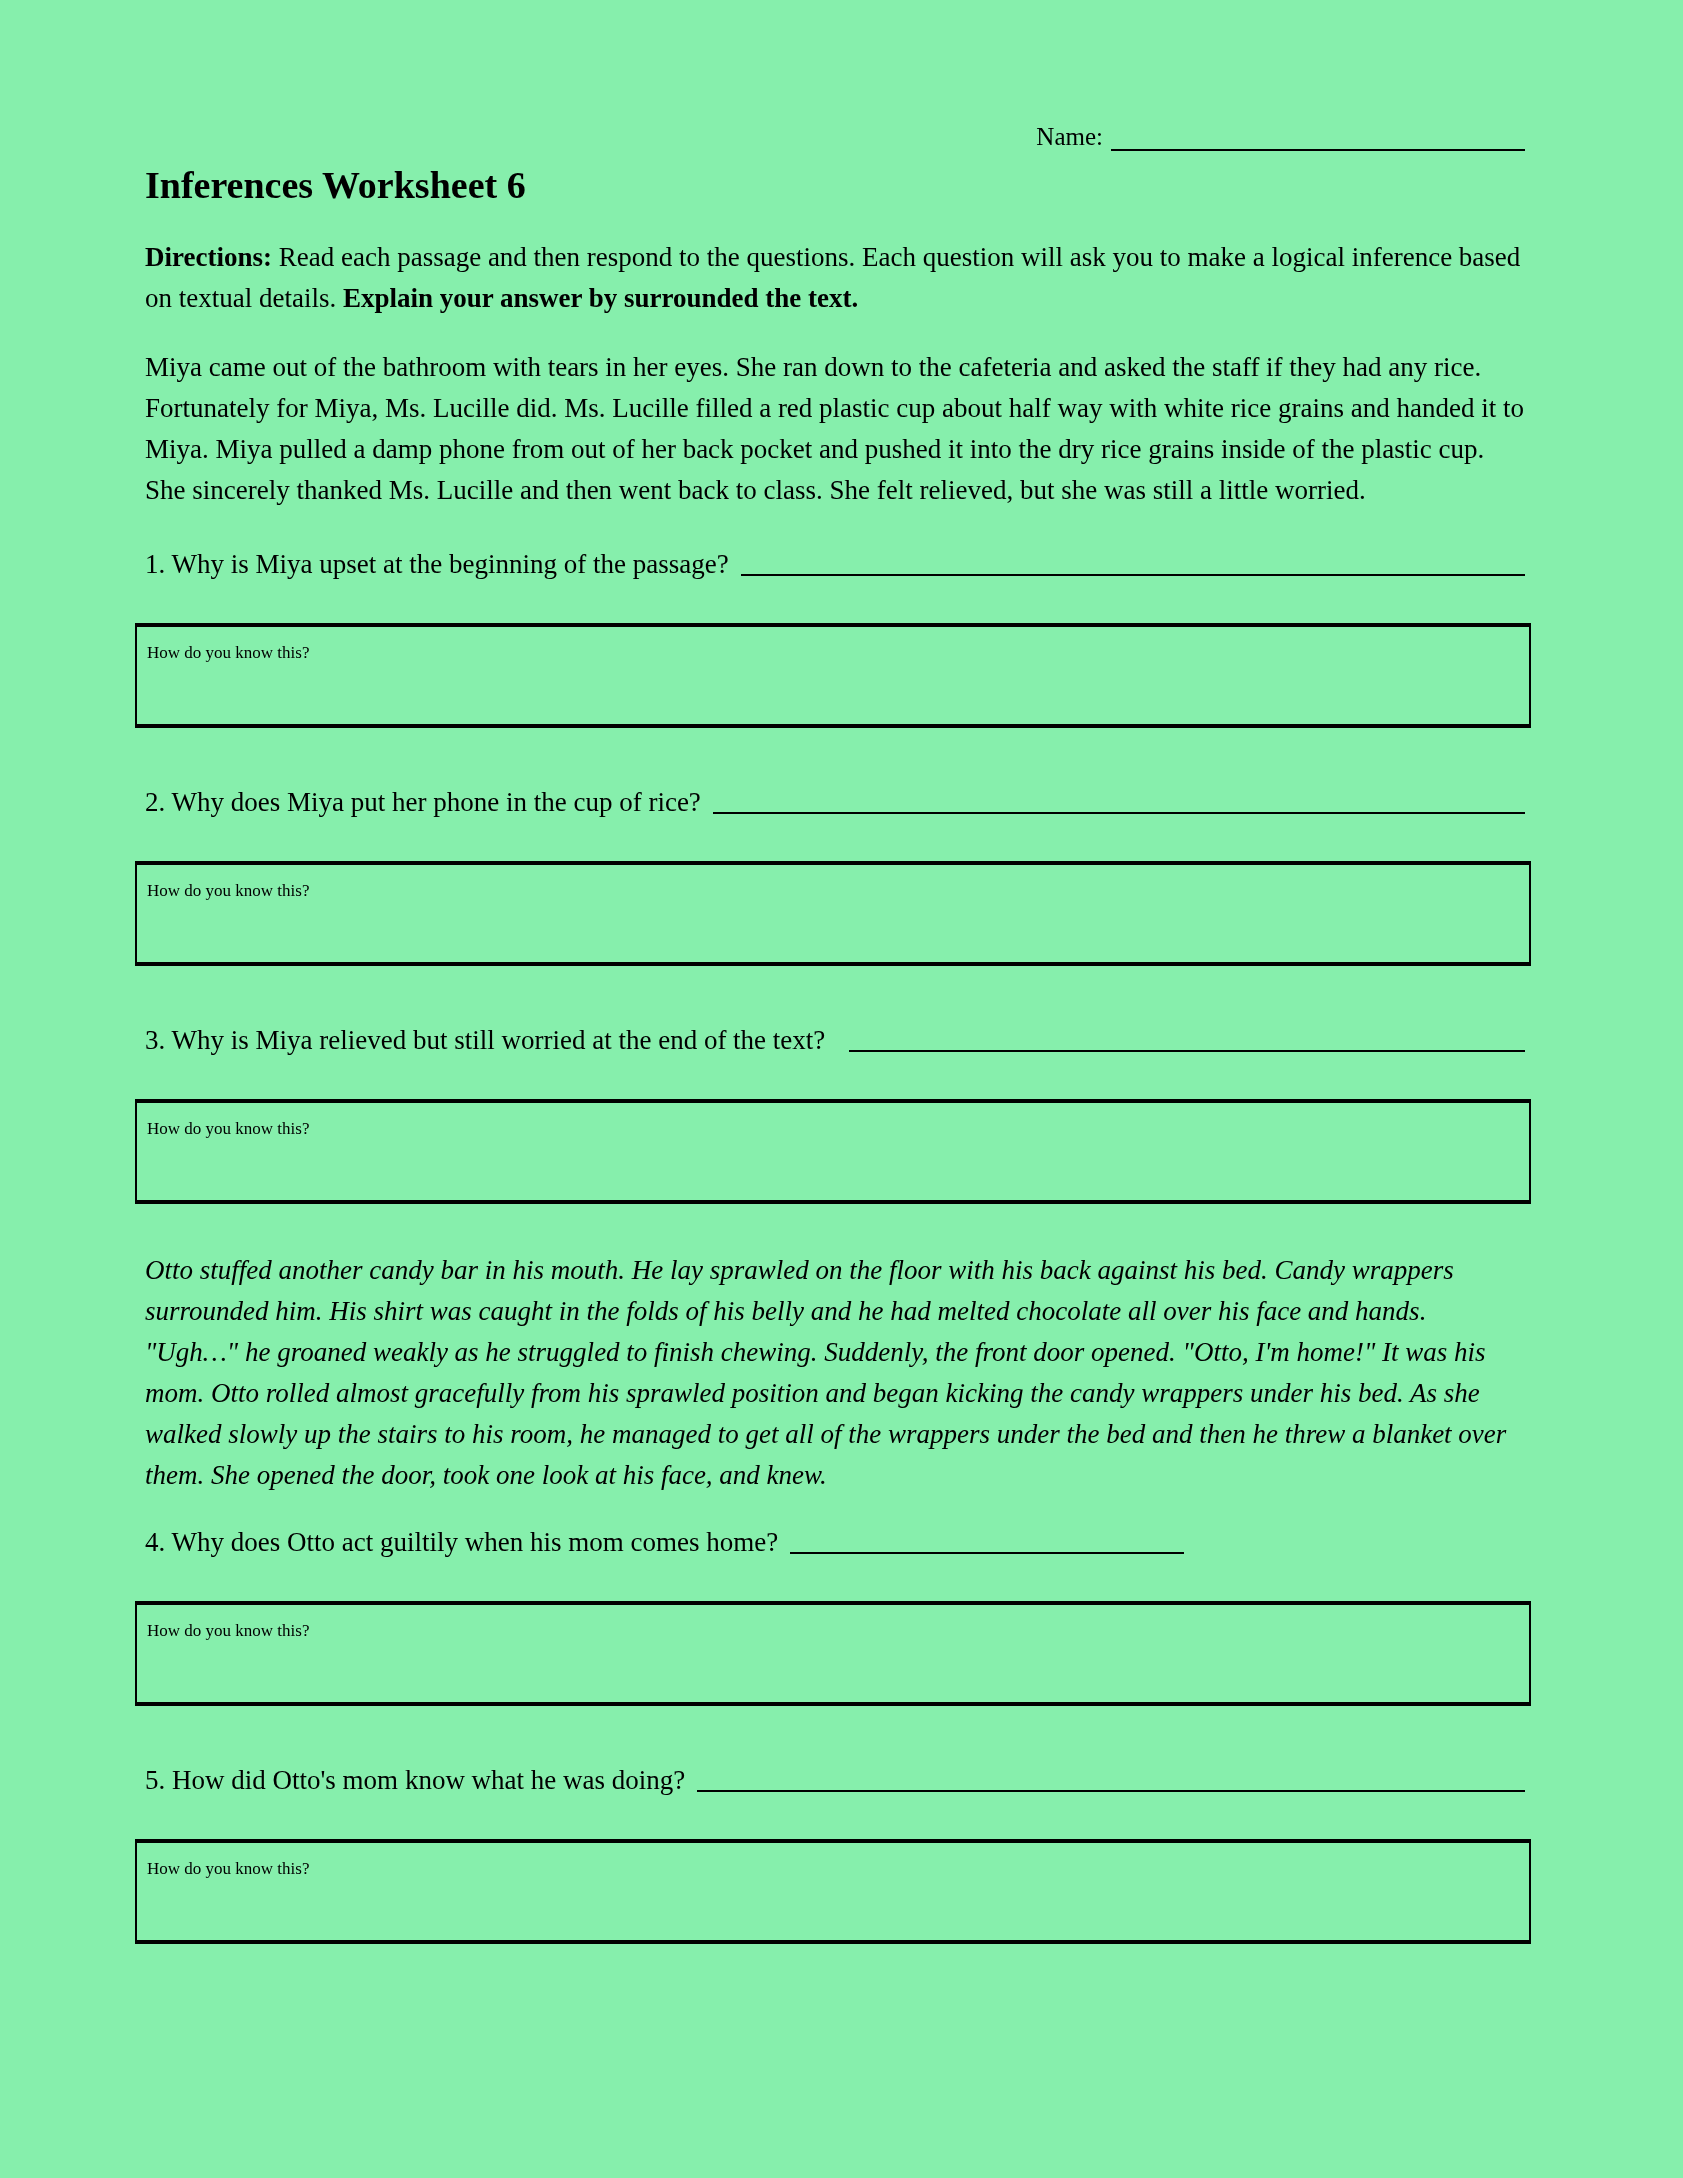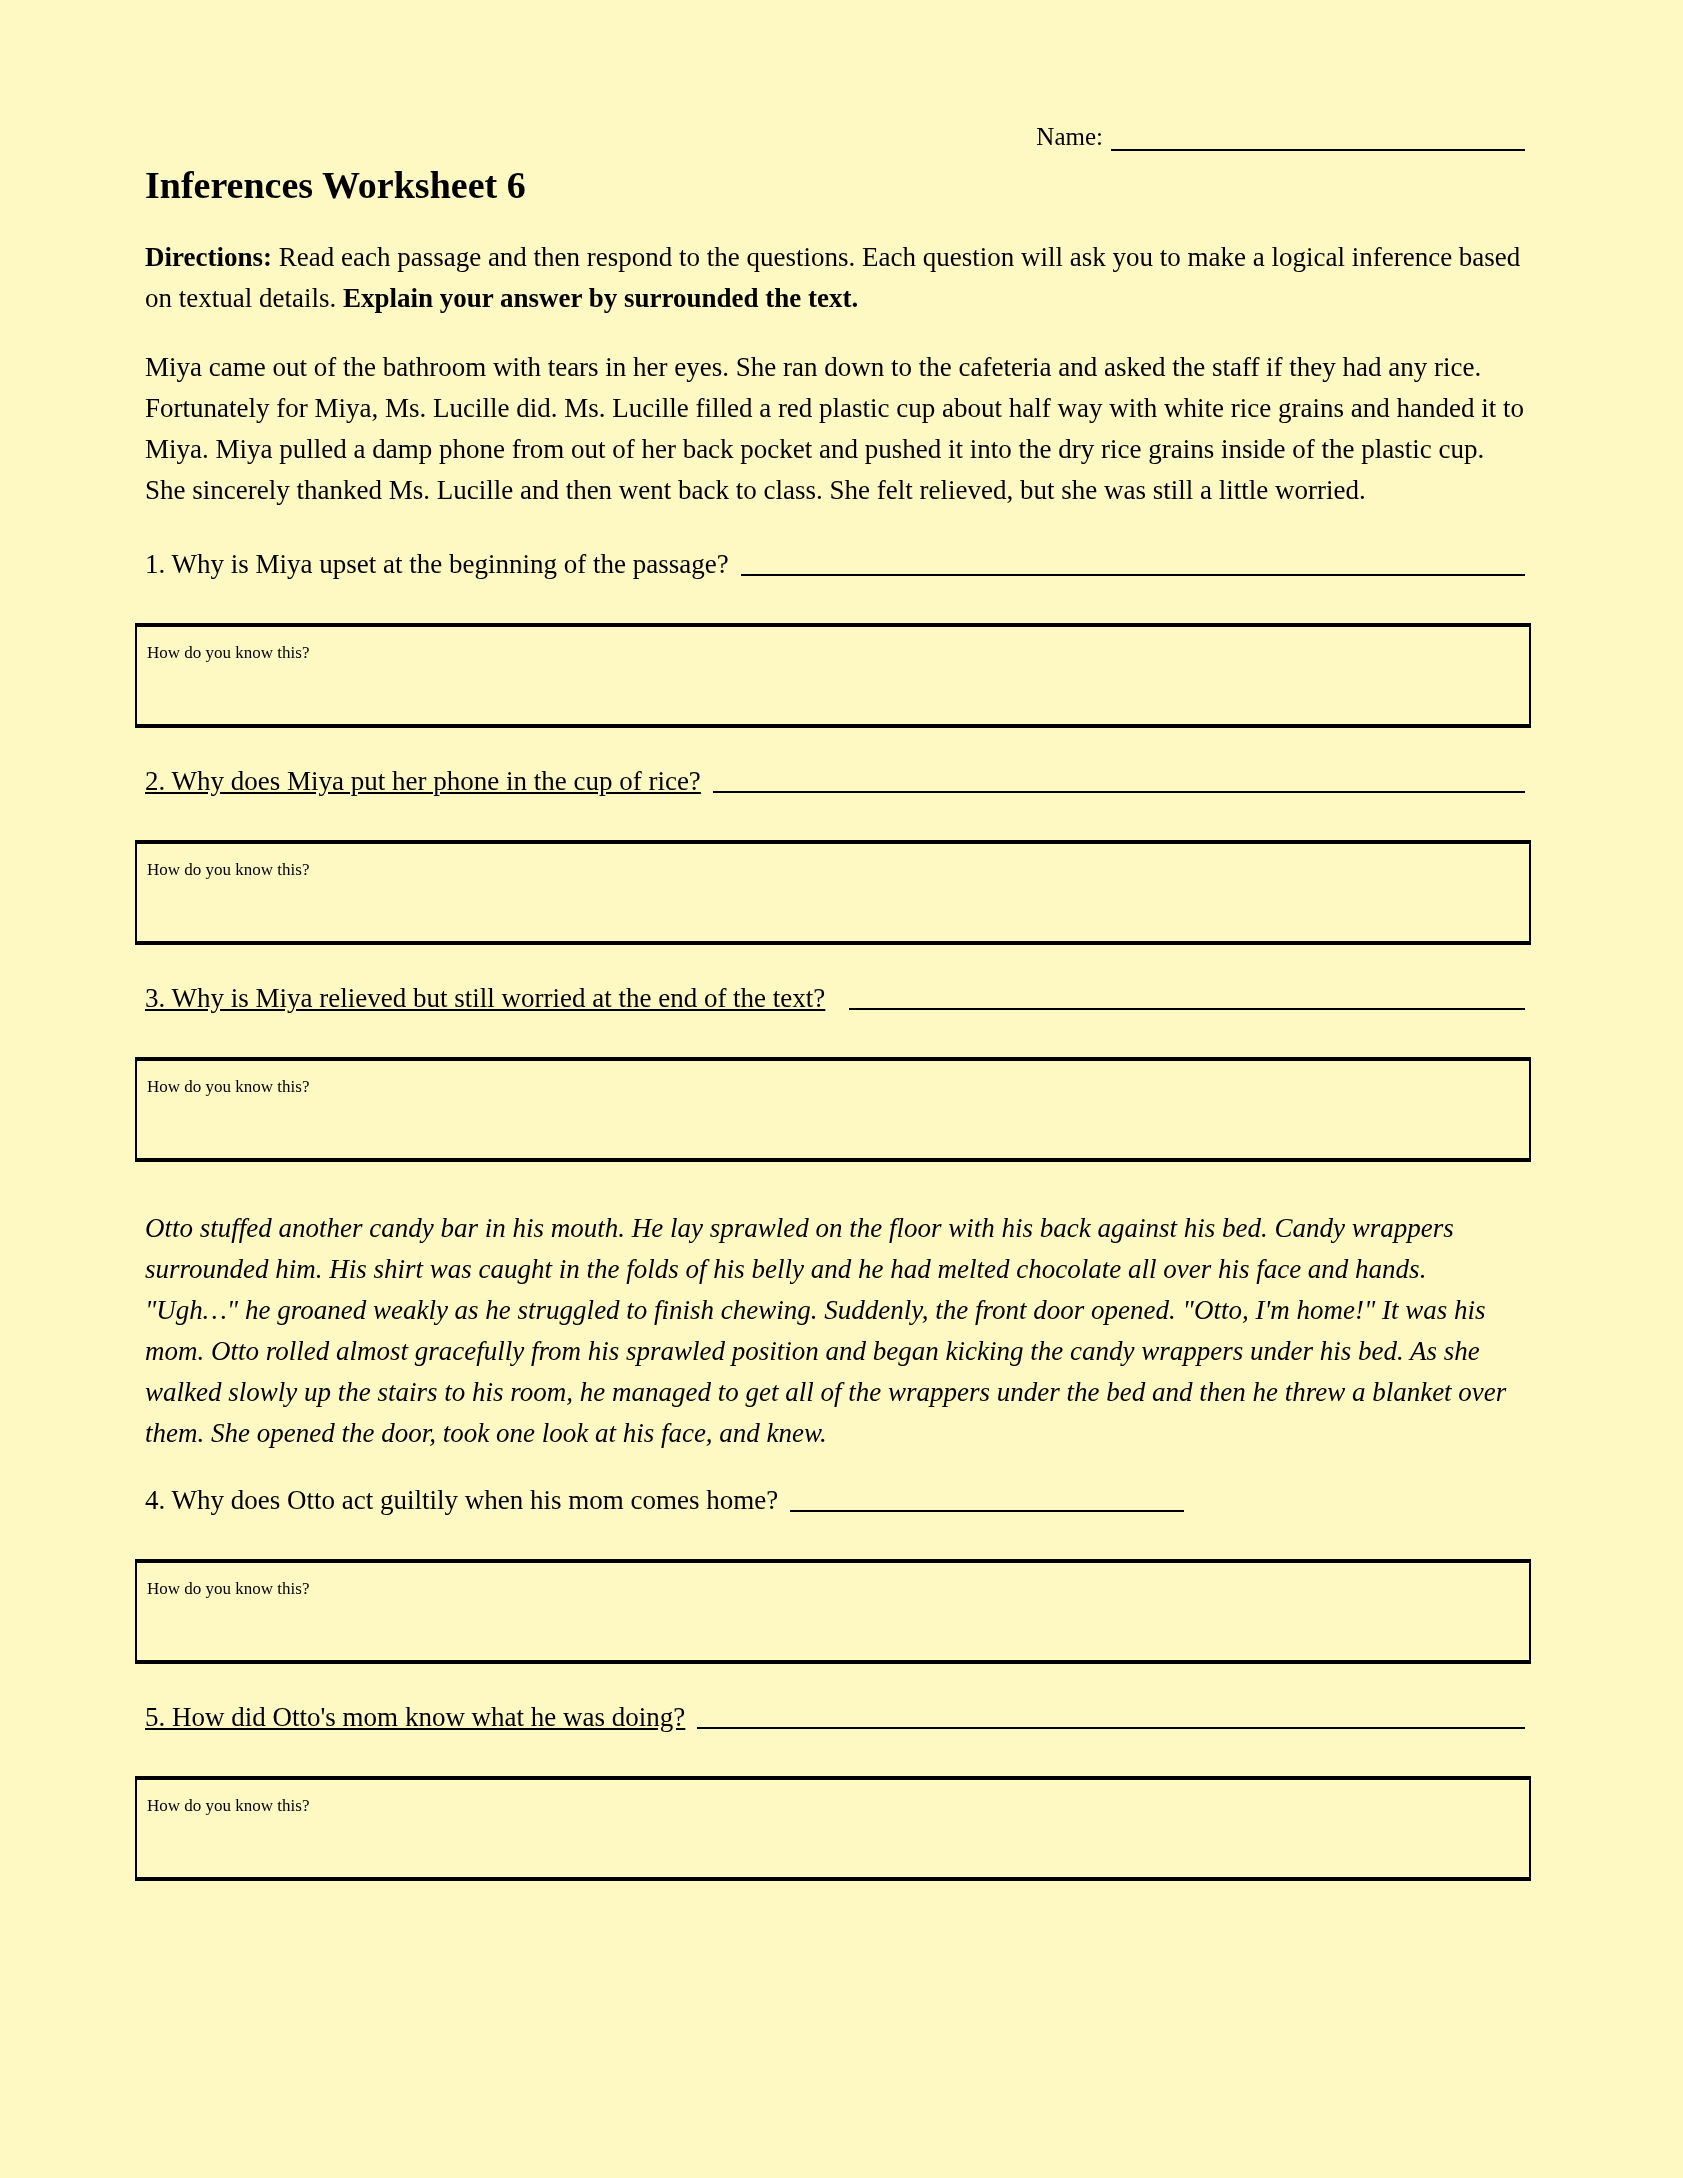--- a/index.html
+++ b/index.html
@@ -4,21 +4,21 @@
 <style>
   html, body {
     margin: 0;
     padding: 0;
     background: #ffffff;
   }
   .page {
     position: relative;
     width: 1683px;
     height: 2178px;
-    background: #fef9c3;
+    background: #86efac;
     color: #000000;
     font-family: "Liberation Serif", "DejaVu Serif", serif;
     box-sizing: border-box;
     padding: 117px 158px 0 145px;
     overflow: hidden;
   }
   .name-row {
     display: flex;
     justify-content: flex-end;
     align-items: flex-end;
@@ -49,21 +49,21 @@
     line-height: 41px;
     margin-top: 28px;
   }
   .passage.p2 { margin-top: 46px; font-style: italic; }
   .question {
     display: flex;
     font-size: 27px;
     line-height: 41px;
     margin-top: 33px;
   }
-  .question.after-box { margin-top: 33px; text-decoration: underline; }
+  .question.after-box { margin-top: 54px; }
   .question.q4 { margin-top: 26px; }
   .q-text { white-space: nowrap; }
   .q-underline {
     flex: 1 1 auto;
     border-bottom: 2px solid #000;
     height: 30px;
     margin-left: 12px;
     margin-bottom: 7px;
   }
   .q-underline.wide-gap { margin-left: 24px; }

